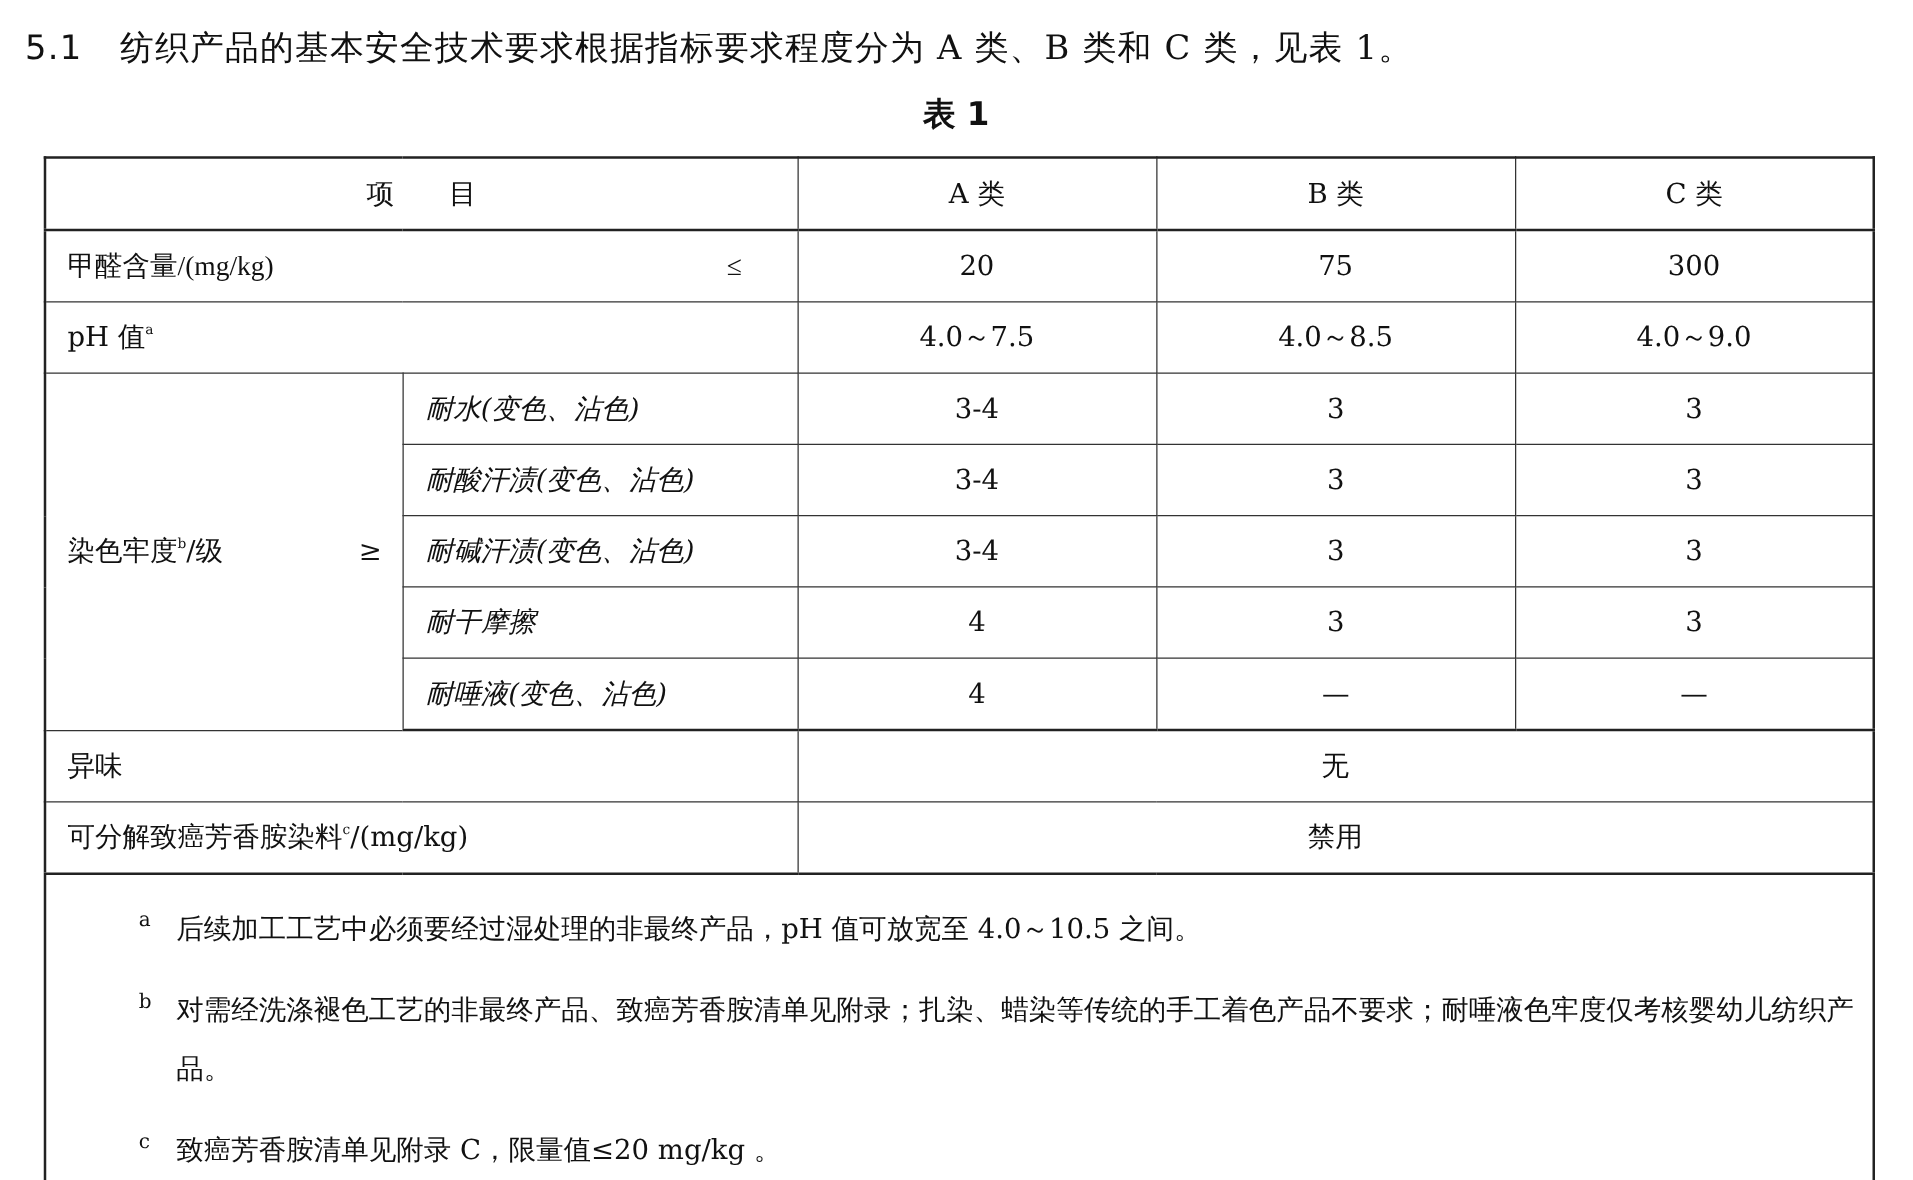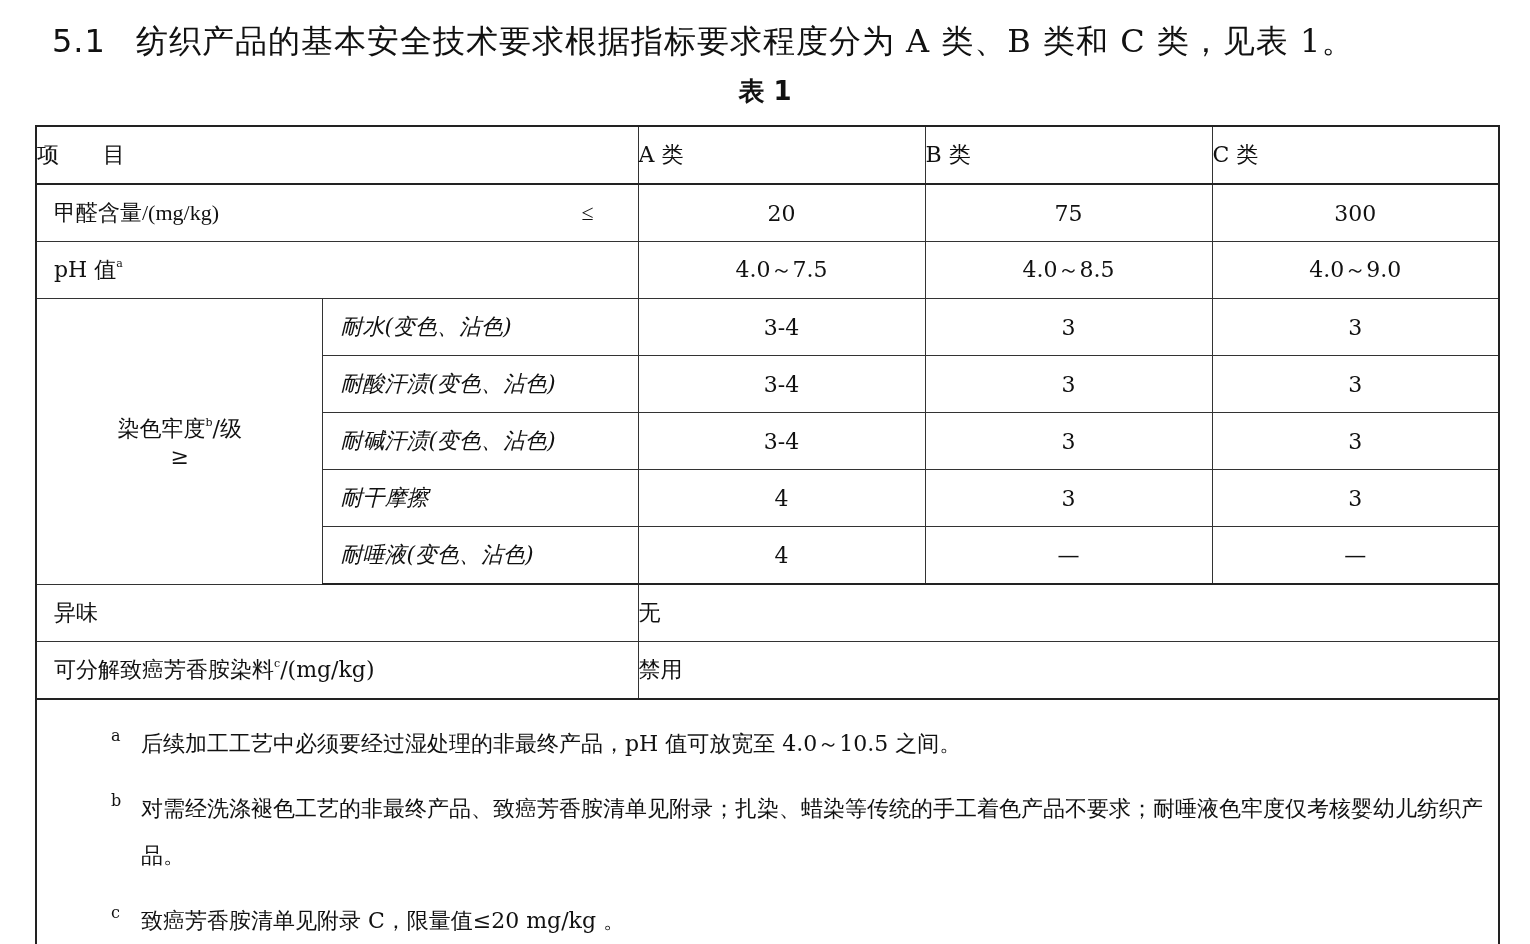--- a/index.html
+++ b/index.html
@@ -1,27 +1,27 @@
 <!DOCTYPE html>
 <html><head>
 <meta charset="utf-8">
 <style>
   html, body { margin:0; padding:0; background:#ffffff; }
   body { width:1530px; height:944px; position:relative; overflow:hidden;
          font-family:"DejaVu Serif", "Liberation Serif", serif; color:#111; }
-  .clause { position:absolute; left:52px; top:20px; font-size:32px; letter-spacing:1px; white-space:nowrap; }
+  .clause { position:absolute; left:20px; top:20px; font-size:27px; letter-spacing:1px; white-space:nowrap; }
   .clause .num { font-family:"DejaVu Sans", sans-serif; margin-right:30px; }
   .caption { position:absolute; left:0; width:1530px; top:74px; text-align:center;
              font-family:"DejaVu Sans", sans-serif; font-weight:bold; font-size:26px; }
   table.std { position:absolute; left:35px; top:125px; width:1464px;
               border-collapse:collapse; border:2px solid #222; table-layout:fixed; }
   table.std td { border:1px solid #333; height:56px; padding:0; font-size:22px; vertical-align:middle; }
   table.std tr.head td { border-bottom:2px solid #222; }
   table.std tr.end td { border-bottom:2px solid #222;margin-top:24px; }
-  .c { text-align:left; }
+  .c { text-align:center; }
   .l { padding-left:17px !important; }
   .l2 { padding-left:18px !important;font-style:italic; }
   .val { text-align:center; font-size:20px; }
   .row-split { display:flex; justify-content:space-between; align-items:center; padding-right:44px;font-family:Liberation Serif, serif; }
   sup { font-size:11px; vertical-align:top; position:relative; top:2px; }
   .notes td { height:auto; padding:20px 10px 18px 74px !important; font-size:22px; line-height:1.0; }
   .note { position:relative; margin-bottom:18px; padding-left:30px; line-height:47px; }
   .note:last-child { margin-bottom:0; }
   .note .mk { position:absolute; left:0; top:-8px; font-size:16px; }
   .note p { margin:0; line-height:47px; }
@@ -64,21 +64,21 @@
   <tr>
     <td colspan="2" class="l">
       <span>pH 值</span><sup>a</sup>
     </td>
     <td class="val">4.0～7.5</td>
     <td class="val">4.0～8.5</td>
     <td class="val">4.0～9.0</td>
   </tr>
   <tr>
     <td rowspan="5" class="l">
-      <div style="display:flex;justify-content:space-between;align-items:center;padding-right:16px;flex-direction:column;">
+      <div style="display:flex;justify-content:space-between;align-items:center;padding-right:16px;">
         <span><span>染色牢度</span><sup>b</sup><span>/级</span></span>
         <span>≥</span>
       </div>
     </td>
     <td class="l2">耐水(变色、沾色)</td>
     <td class="val">3-4</td>
     <td class="val">3</td>
     <td class="val">3</td>
   </tr>
   <tr>

